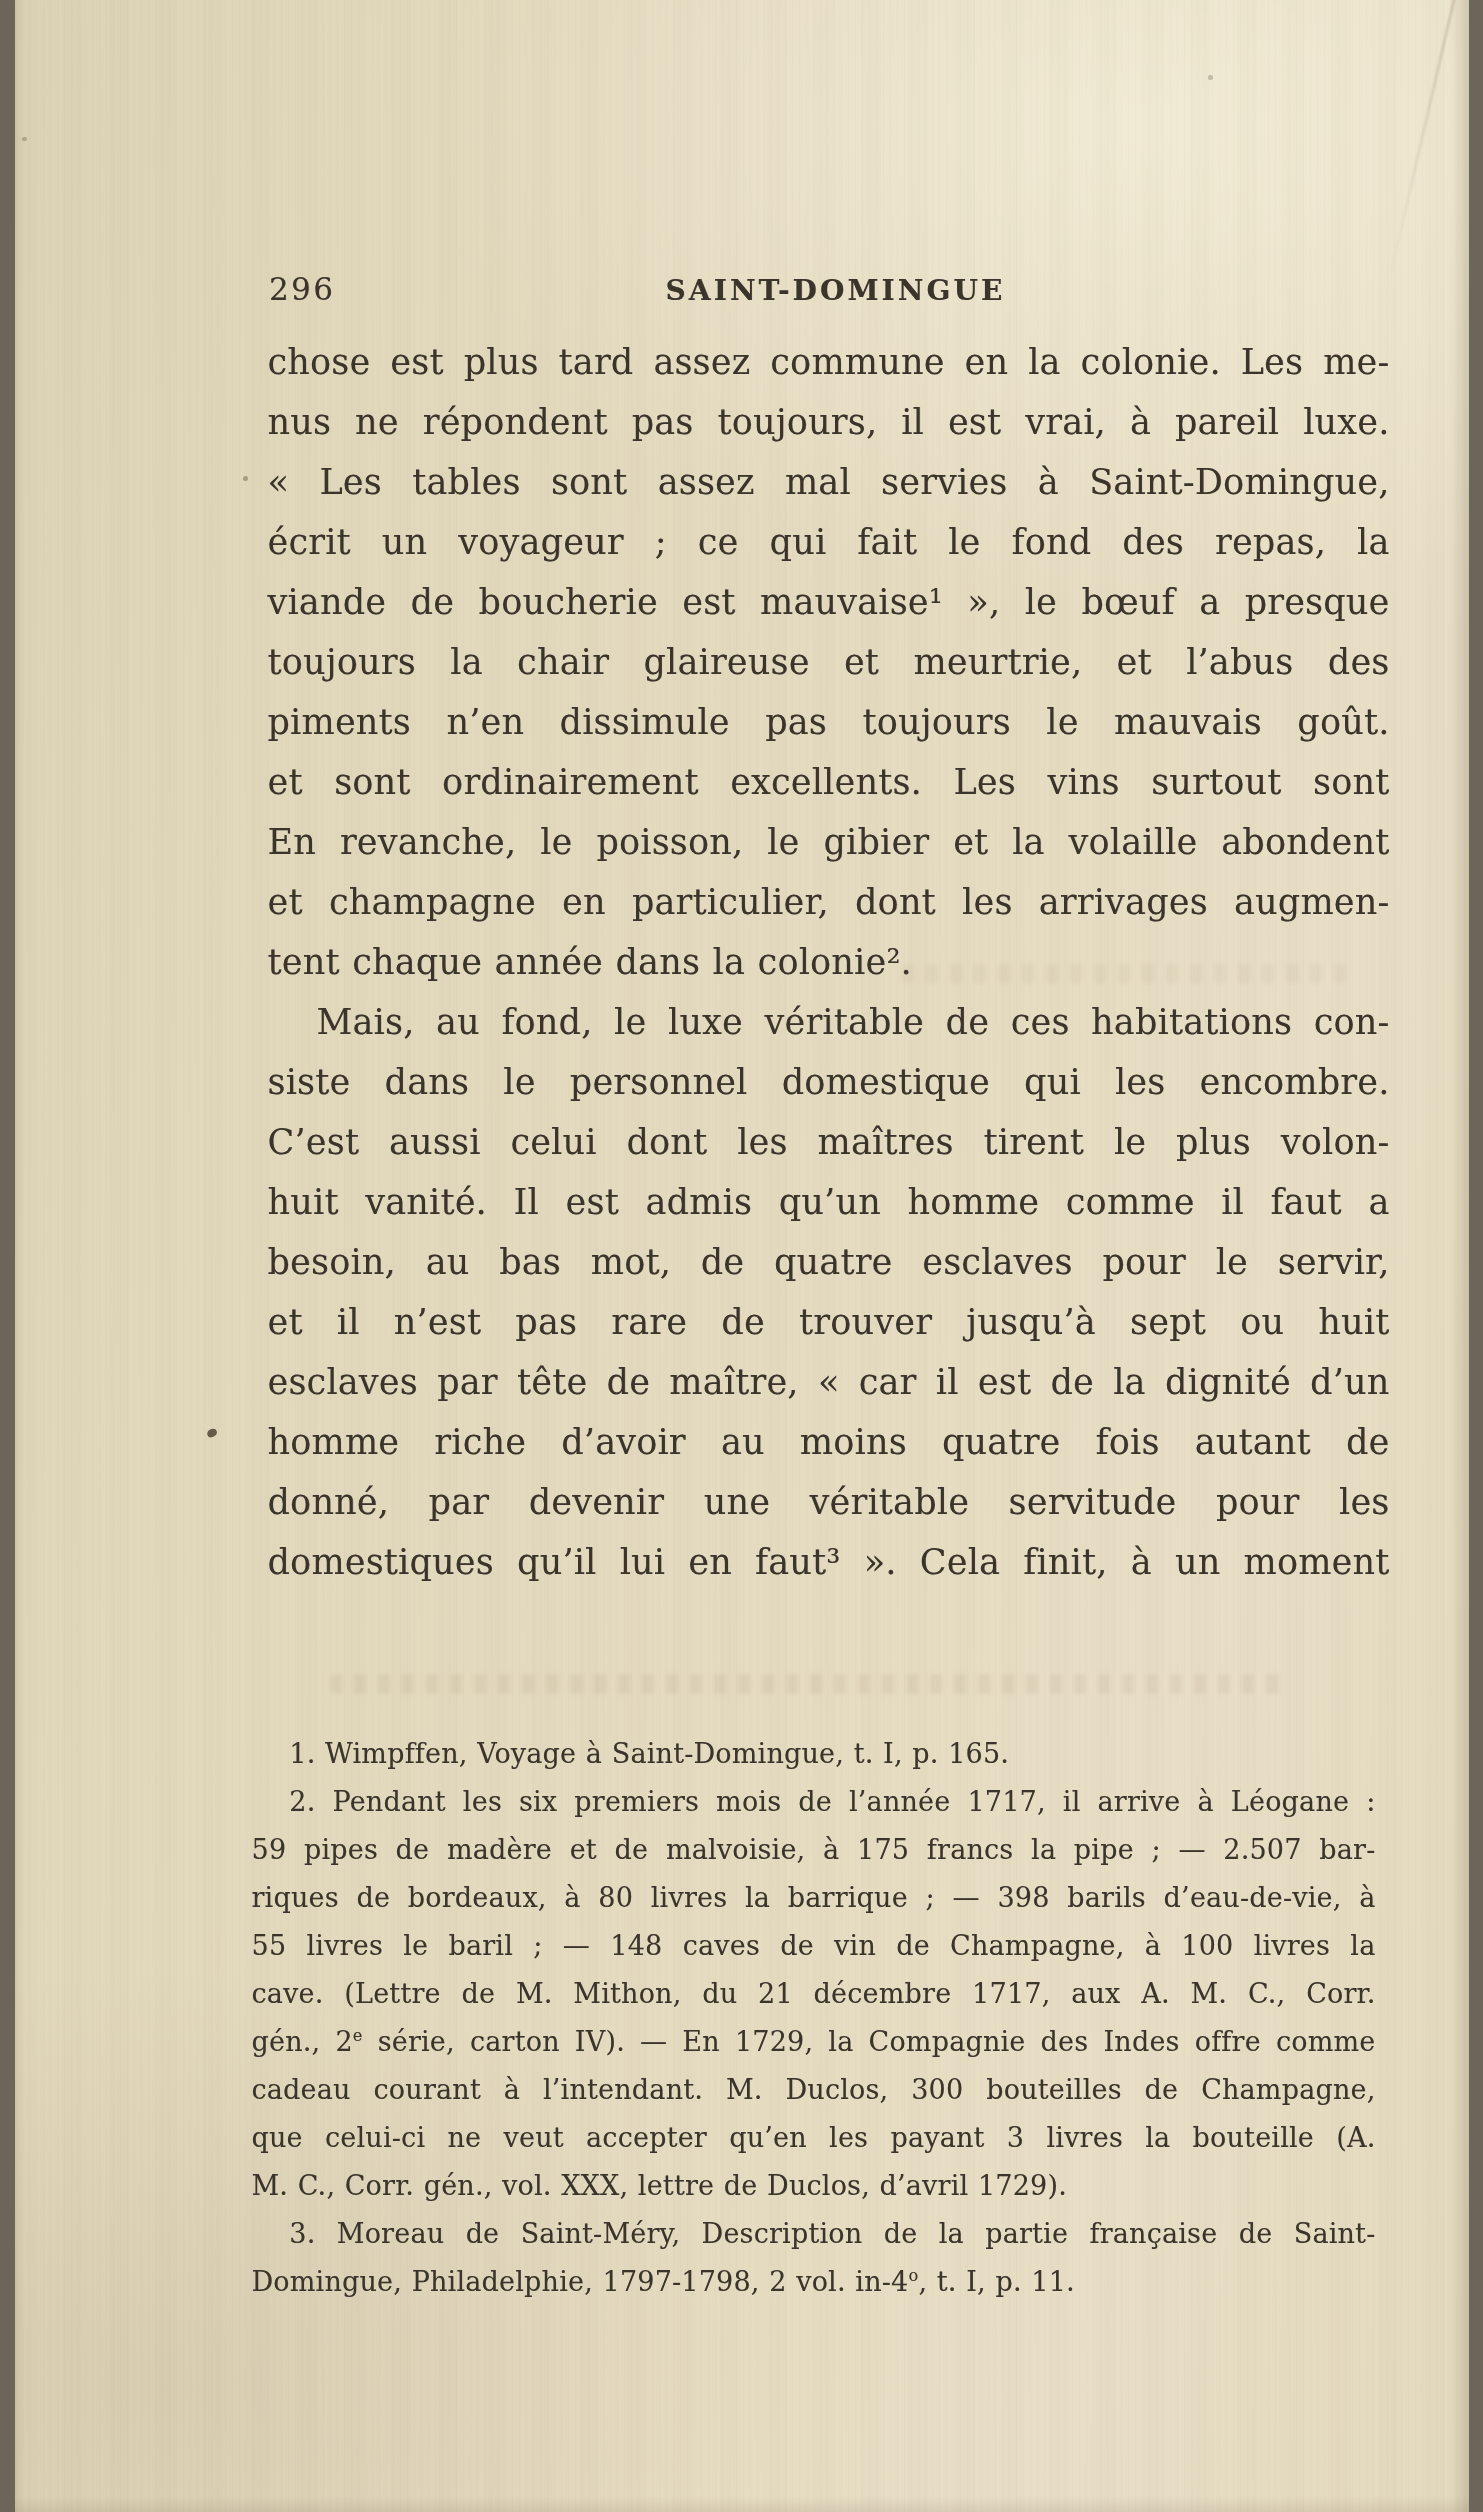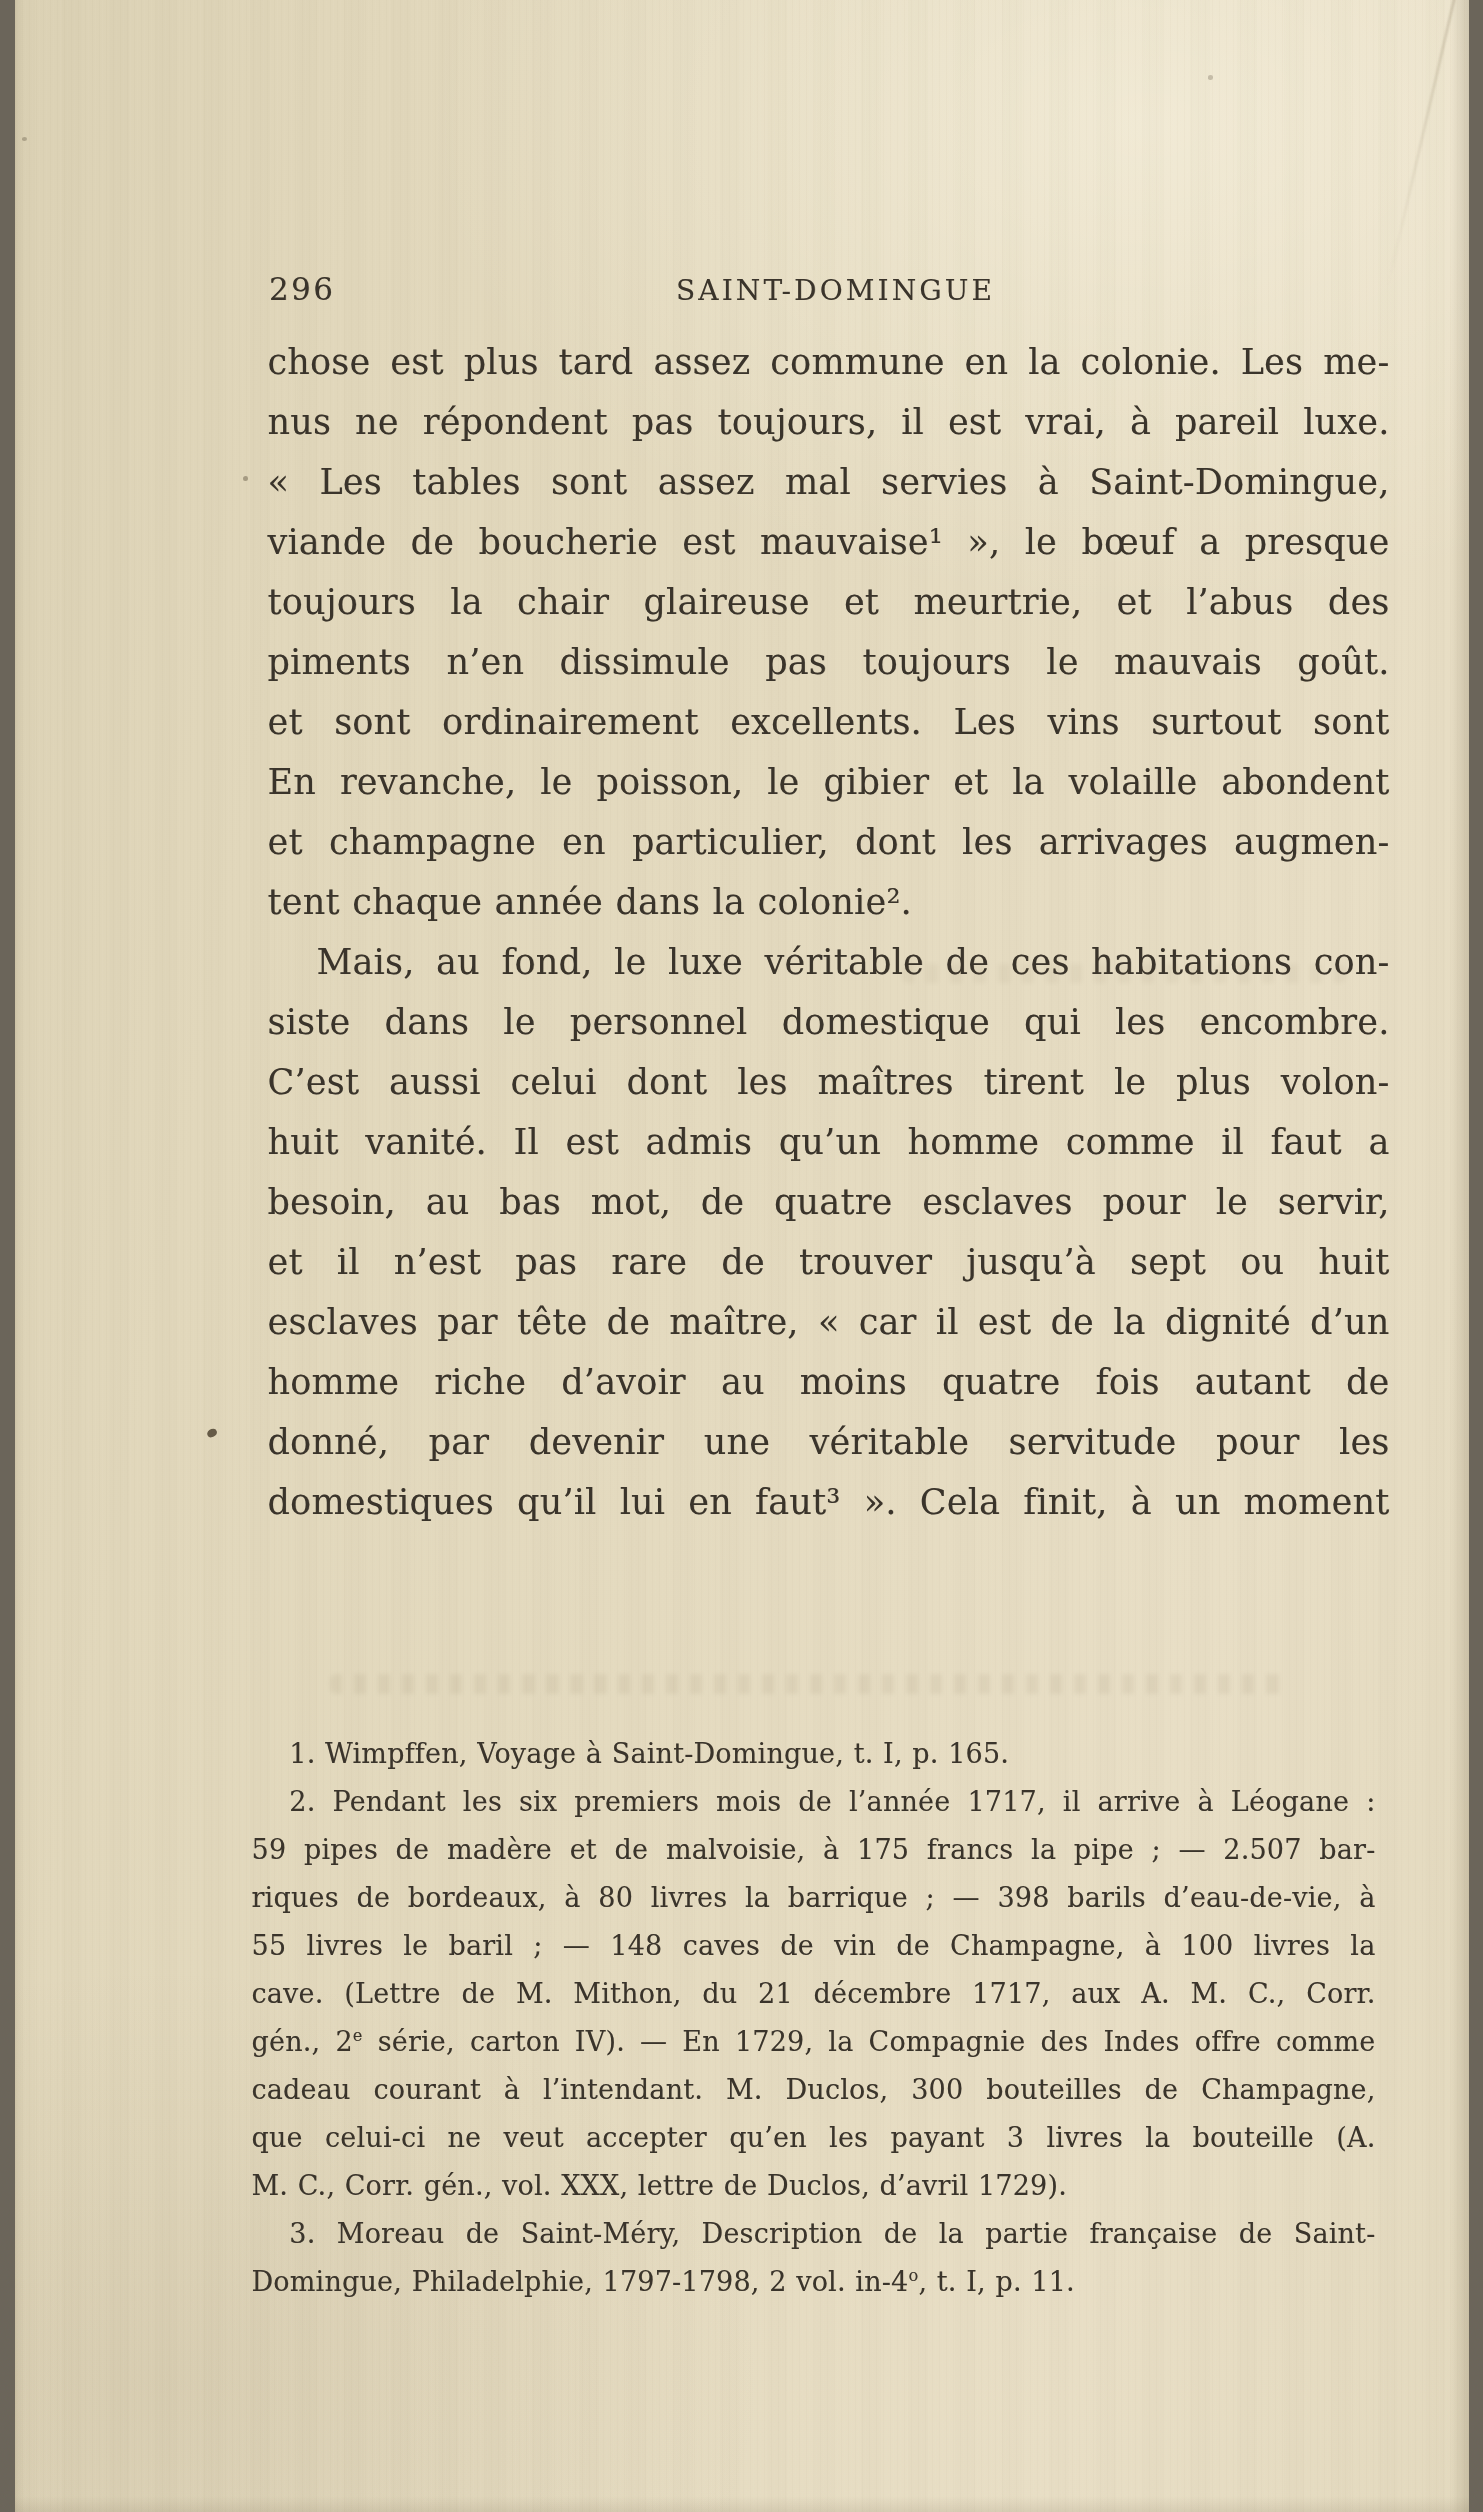--- a/index.html
+++ b/index.html
@@ -38,20 +38,21 @@
   }
   .page-number{
     position:absolute;left:1.6px;top:1.6px;
     font-size:31px;letter-spacing:2.3px;
     text-shadow:0.3px 0.3px 0.5px rgba(56,48,38,0.35);
   }
   .running-title{
     position:absolute;left:0;right:-14px;top:4.7px;text-align:center;
     font-size:28px;letter-spacing:3.1px;
     text-shadow:0.3px 0.3px 0.5px rgba(56,48,38,0.35);
+    font-weight:bold;
   }
   .body-text{
     position:absolute;left:253px;top:332px;width:1122px;
     font-size:35px;line-height:60px;
     letter-spacing:0.2px;word-spacing:1.2px;
     text-shadow:0.3px 0.3px 0.6px rgba(56,48,38,0.32);
   }
   .footnotes{
     position:absolute;left:237px;top:1730px;width:1124px;
     font-size:27px;line-height:48px;
@@ -83,20 +84,21 @@
 
   <div class="header">
     <span class="page-number">296</span>
     <span class="running-title">SAINT-DOMINGUE</span>
   </div>
 
   <div class="body-text">
       <div class="tline"><span>chose est plus tard assez commune en la colonie. Les me-</span></div>
       <div class="tline"><span>nus ne répondent pas toujours, il est vrai, à pareil luxe.</span></div>
       <div class="tline"><span>« Les tables sont assez mal servies à Saint-Domingue,</span></div>
+      <div class="tline"><span>écrit un voyageur ; ce qui fait le fond des repas, la</span></div>
       <div class="tline"><span>viande de boucherie est mauvaise¹ », le bœuf a presque</span></div>
       <div class="tline"><span>toujours la chair glaireuse et meurtrie, et l’abus des</span></div>
       <div class="tline"><span>piments n’en dissimule pas toujours le mauvais goût.</span></div>
       <div class="tline"><span>et sont ordinairement excellents. Les vins surtout sont</span></div>
       <div class="tline"><span>En revanche, le poisson, le gibier et la volaille abondent</span></div>
       <div class="tline"><span>et champagne en particulier, dont les arrivages augmen-</span></div>
       <div class="tline end"><span>tent chaque année dans la colonie².</span></div>
       <div class="tline ind"><span>Mais, au fond, le luxe véritable de ces habitations con-</span></div>
       <div class="tline"><span>siste dans le personnel domestique qui les encombre.</span></div>
       <div class="tline"><span>C’est aussi celui dont les maîtres tirent le plus volon-</span></div>

